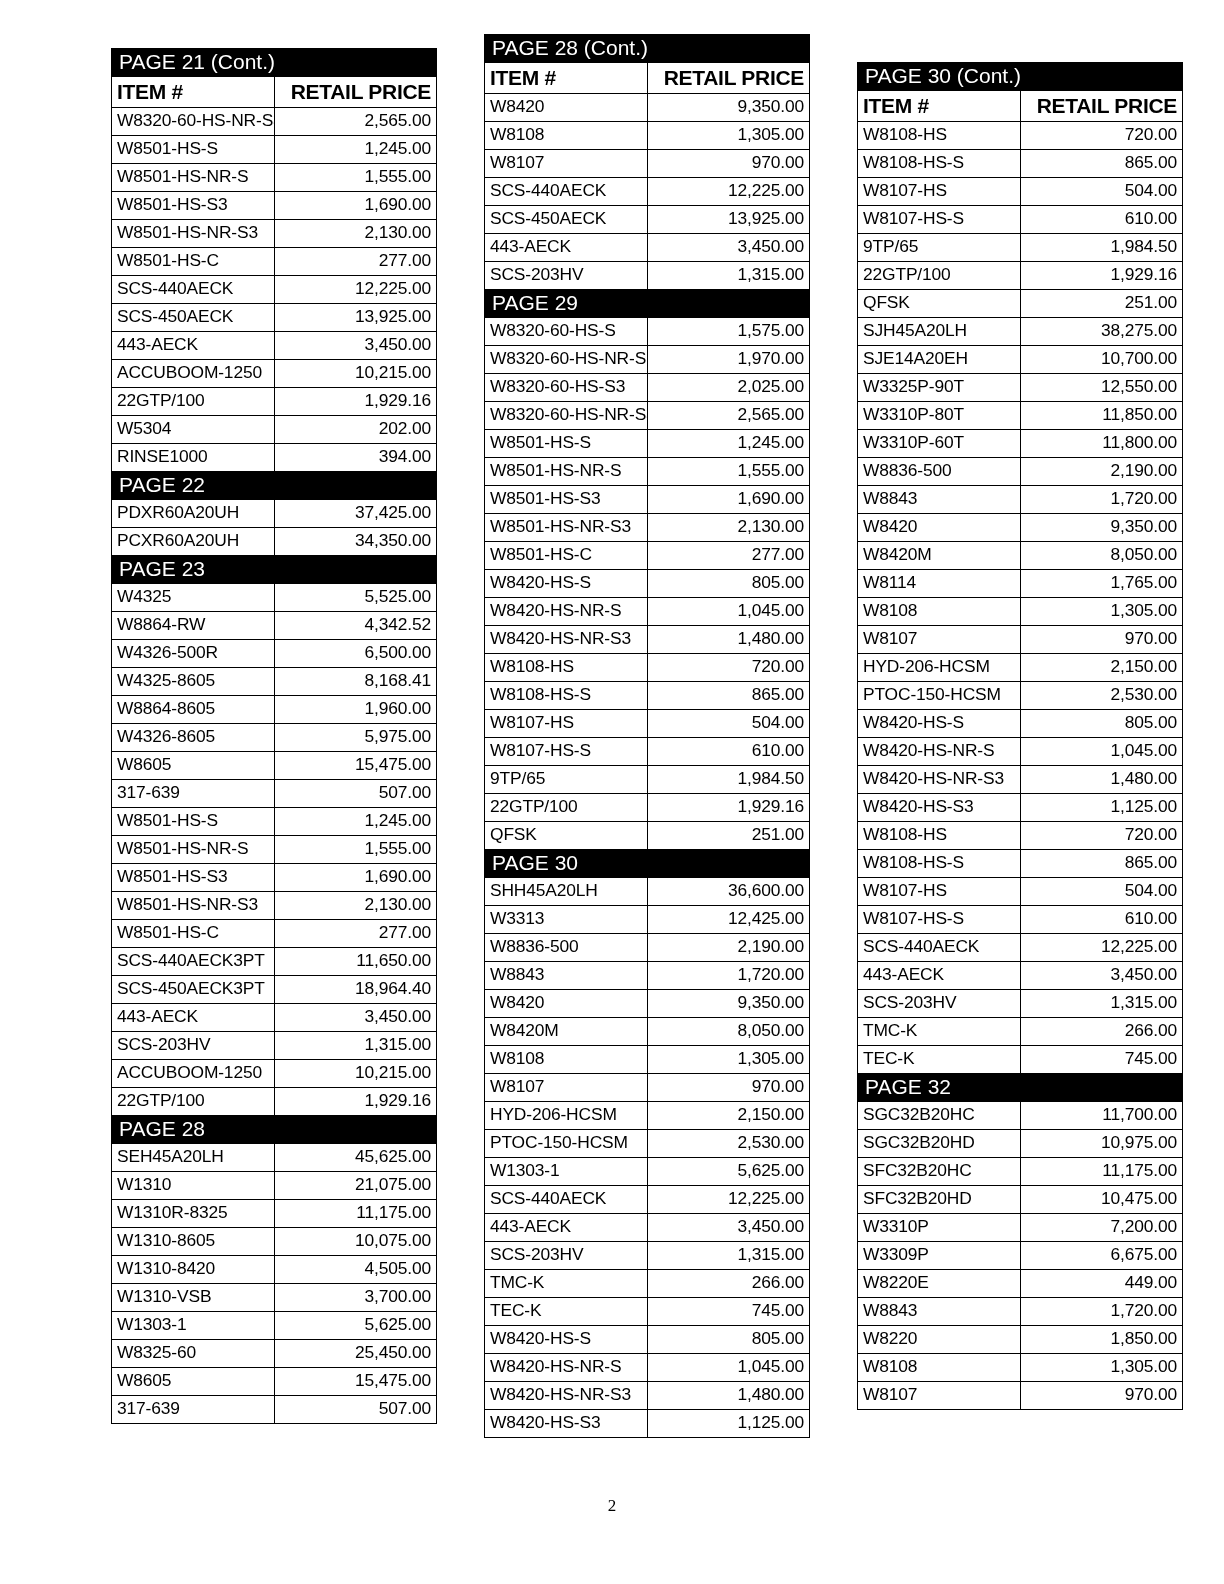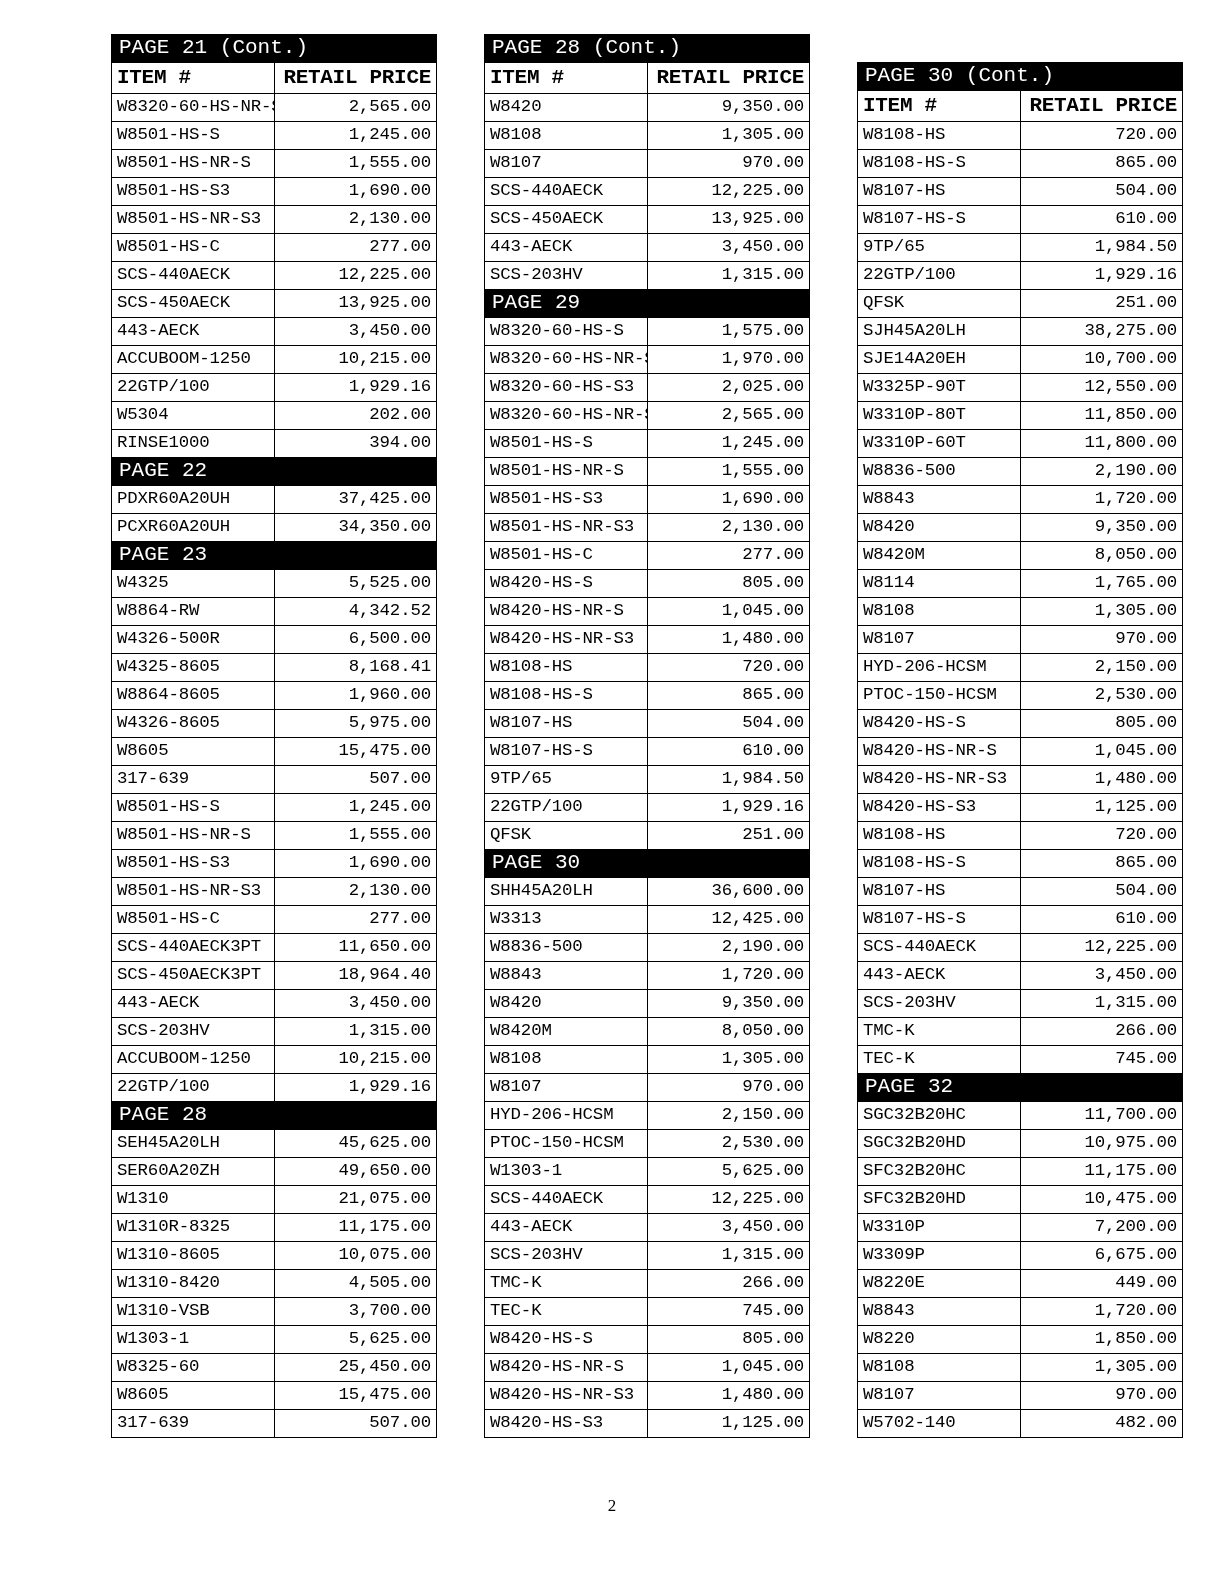--- a/index.html
+++ b/index.html
@@ -20,24 +20,23 @@
     left: 0;
     top: 0;
     width: 1224px;
     height: 1584px;
     box-sizing: border-box;
     padding: 34px 0 0 0;
   }
   .columns {
     display: flex;
     justify-content: flex-start;
-    align-items: flex-end;
+    align-items: center;
     padding-left: 111px;
     gap: 47px;
-    font-family: Liberation Mono, monospace;
   }
   .column {
     width: 326px;
     flex: 0 0 326px;
   }
   table.pricelist {
     border-collapse: collapse;
     width: 326px;
     table-layout: fixed;
   }
@@ -249,24 +248,20 @@
               <td class="price">1,929.16</td>
             </tr>
             <tr class="section-header">
               <td colspan="2">PAGE 28</td>
             </tr>
             <tr>
               <td class="item">SEH45A20LH</td>
               <td class="price">45,625.00</td>
             </tr>
             <tr>
-              <td class="item">SER60A20ZH</td>
-              <td class="price">49,650.00</td>
-            </tr>
-            <tr>
               <td class="item">W1310</td>
               <td class="price">21,075.00</td>
             </tr>
             <tr>
               <td class="item">W1310R-8325</td>
               <td class="price">11,175.00</td>
             </tr>
             <tr>
               <td class="item">W1310-8605</td>
               <td class="price">10,075.00</td>
@@ -686,23 +681,19 @@
               <td class="item">W8220</td>
               <td class="price">1,850.00</td>
             </tr>
             <tr>
               <td class="item">W8108</td>
               <td class="price">1,305.00</td>
             </tr>
             <tr>
               <td class="item">W8107</td>
               <td class="price">970.00</td>
-            </tr>
-            <tr>
-              <td class="item">W5702-140</td>
-              <td class="price">482.00</td>
             </tr>
           </tbody>
         </table>
       </div>
     </div>
   <div class="footer">2</div>
 </div>
 
 </body></html>

